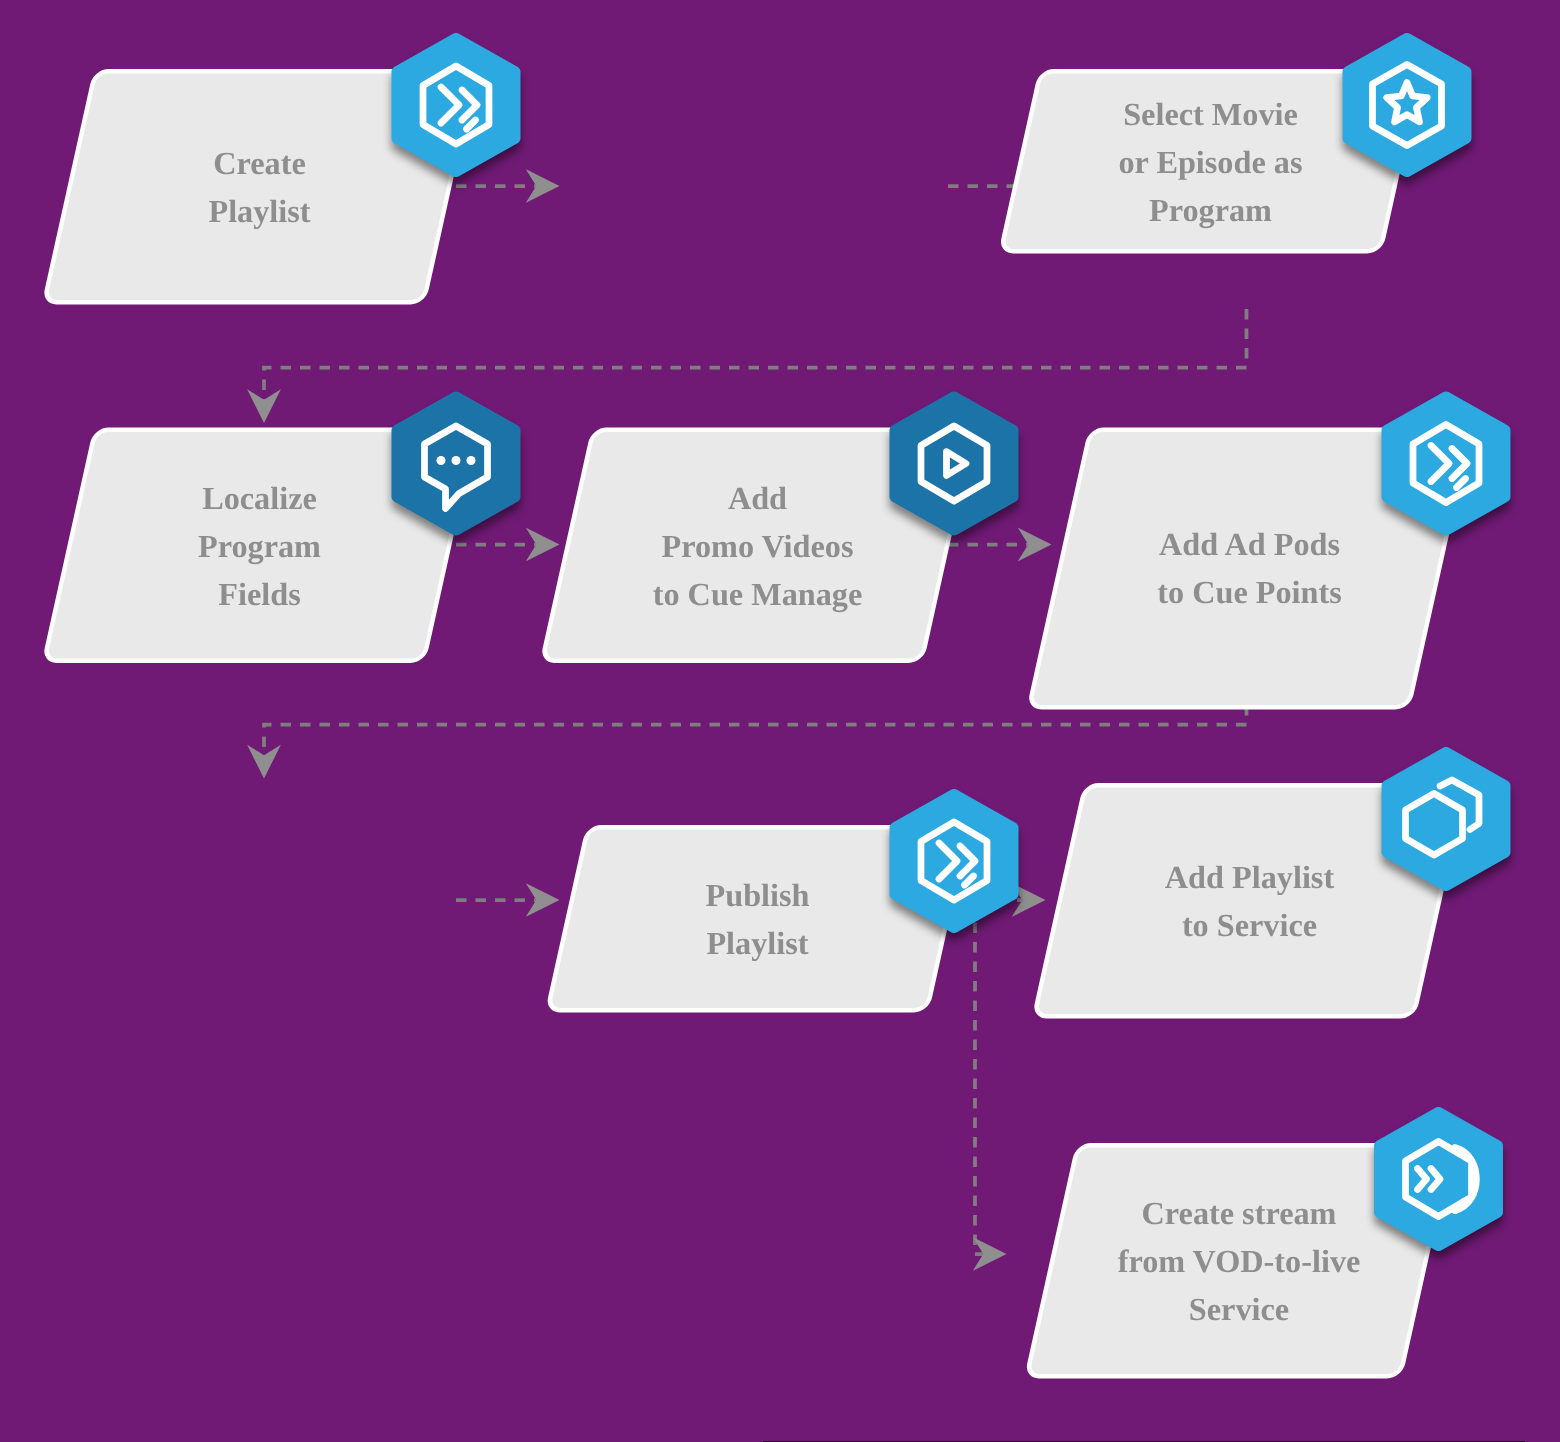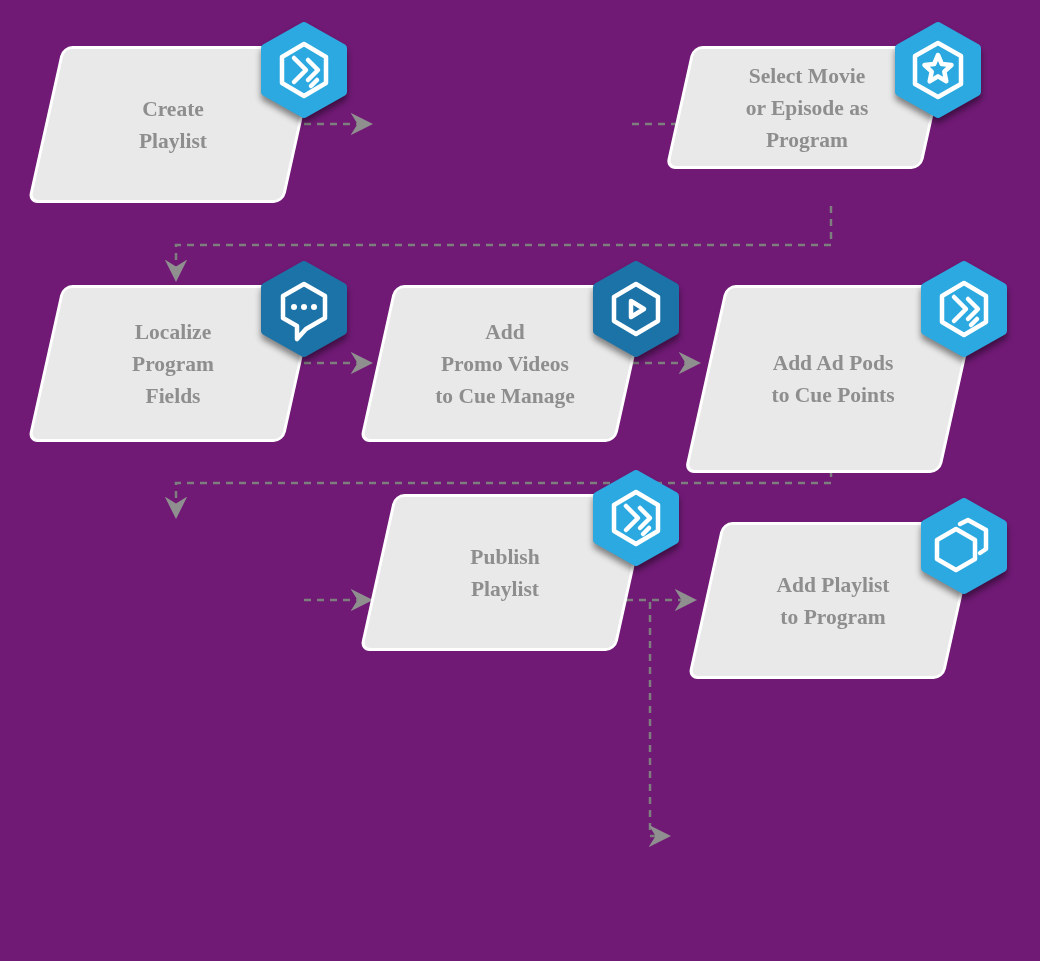--- a/index.html
+++ b/index.html
@@ -137,32 +137,41 @@
   <div class="node" style="left:705px;top:285px;width:256px;height:188px">
     <div class="shape"></div>
     <div class="label">Add Ad Pods
 to Cue Points</div>
     <svg class="badge badge-light" viewBox="0 0 90 98">
         <use href="#icon-chevrons"></use>
       </svg>
   </div>
 
 
-  <div class="node" style="left:377px;top:494px;width:256px;height:157px">
+  <div class="node" style="left:377px;top:550px;width:256px;height:125px">
     <div class="shape"></div>
     <div class="label">Publish
 Playlist</div>
     <svg class="badge badge-light" viewBox="0 0 90 98">
         <use href="#icon-chevrons"></use>
       </svg>
   </div>
 
   <div class="node" style="left:705px;top:522px;width:256px;height:157px">
     <div class="shape"></div>
     <div class="label">Add Playlist
-to Program</div>
+to Service</div>
     <svg class="badge badge-light" viewBox="0 0 90 98">
         <use href="#icon-catalog"></use>
       </svg>
   </div>
 
+  <div class="node" style="left:700px;top:762px;width:252px;height:157px">
+    <div class="shape"></div>
+    <div class="label">Create stream
+from VOD-to-live
+Service</div>
+    <svg class="badge badge-light" viewBox="0 0 90 98">
+        <use href="#icon-vod"></use>
+      </svg>
+  </div>
 
 </div>
 
 </body></html>

